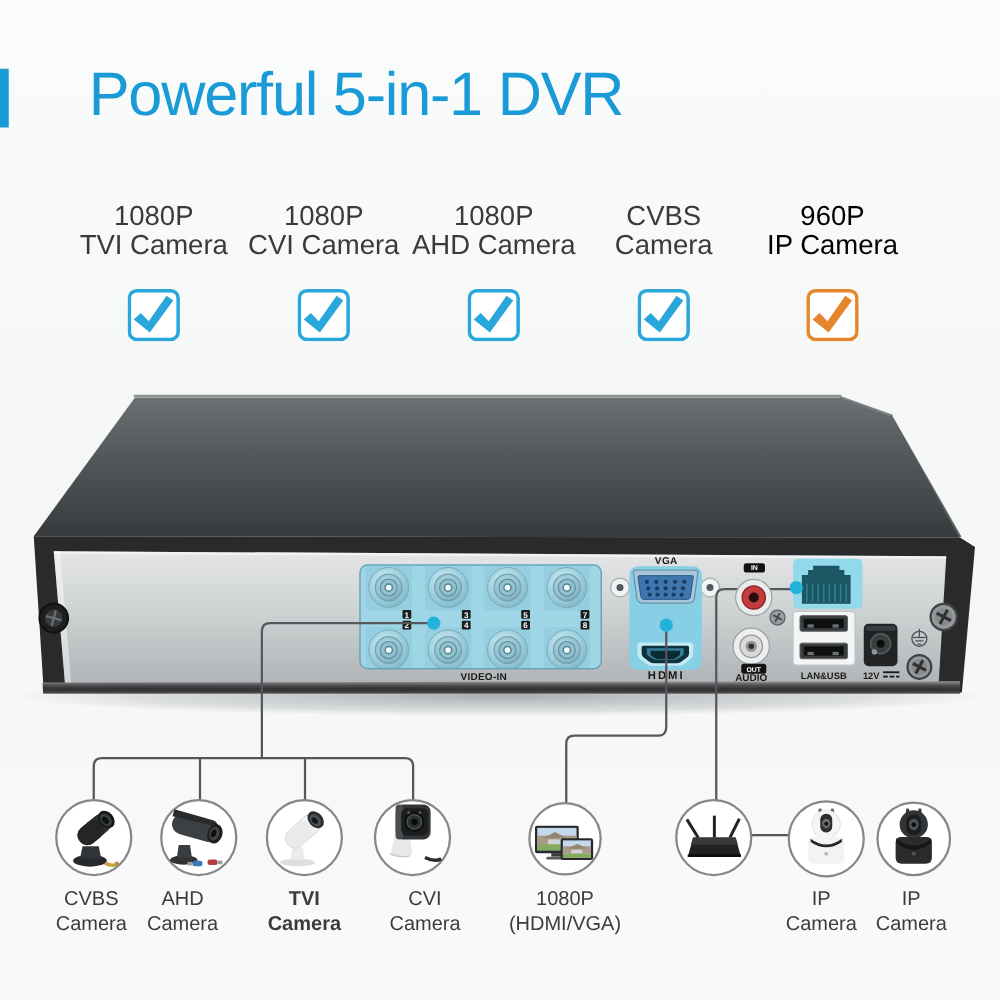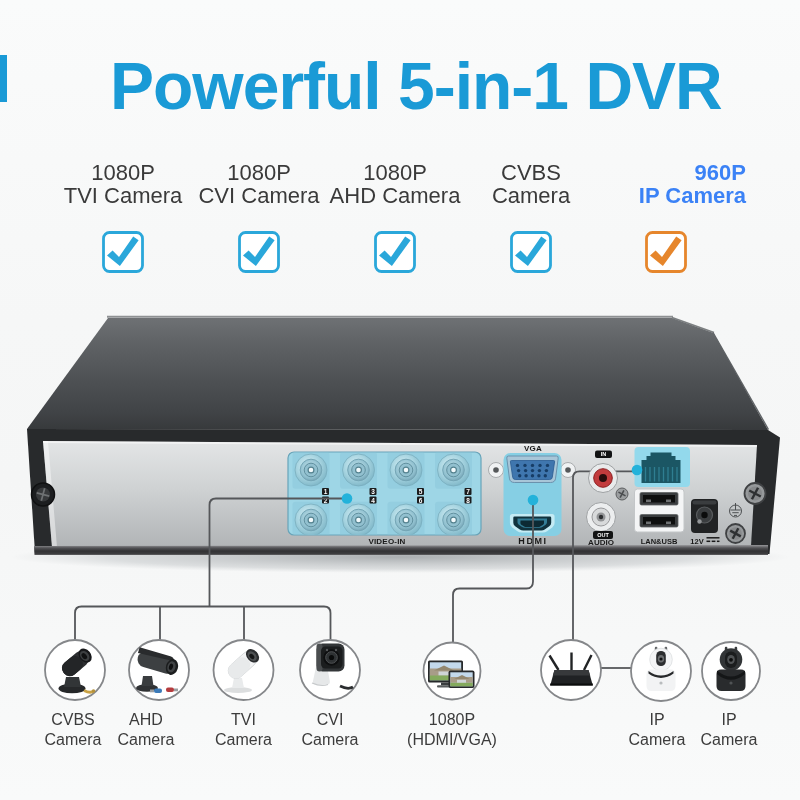--- a/index.html
+++ b/index.html
@@ -1,22 +1,22 @@
 <!DOCTYPE html>
 <html><head>
 <meta charset="utf-8">
 <style>
   html,body{margin:0;padding:0;}
   body{width:800px;height:800px;overflow:hidden;font-family:"Liberation Sans",sans-serif;
        background:linear-gradient(180deg,#fafbfb 0%,#f6f7f7 40%,#f5f6f6 60%,#f9fafa 100%);}
   .abs{position:absolute;}
-  #title{left:71px;top:48px;font-size:66px;font-weight:bold;color:#1a9ad6;letter-spacing:-1px;margin-left:39px;}
+  #title{left:71px;top:48px;font-size:49px;font-weight:normal;color:#1a9ad6;letter-spacing:-1px;}
   #bar{left:0;top:55px;width:7px;height:47px;background:#1a9ad6;}
   .coltxt{top:161px;width:160px;text-align:center;font-size:22px;line-height:23px;color:#3a3a3a;}
-  .coltxt.or{color:#3b82f6;font-weight:bold;text-align:right;}
+  .coltxt.or{color:#000000;font-weight:normal;}
   .blab{width:120px;text-align:center;font-size:16px;line-height:20.5px;color:#3c3c3c;top:709.5px;}
 </style>
 </head>
 <body>
 <div id="bar" class="abs"></div>
 <div id="title" class="abs">Powerful 5-in-1 DVR</div>
 
 <div class="abs coltxt" style="left:43px;">1080P<br>TVI Camera</div>
 <div class="abs coltxt" style="left:179px;">1080P<br>CVI Camera</div>
 <div class="abs coltxt" style="left:315px;">1080P<br>AHD Camera</div>
@@ -382,17 +382,17 @@
   <ellipse cx="731" cy="659.5" rx="3.8" ry="4.6" fill="#505355"></ellipse>
   <circle cx="731" cy="659.8" r="1.9" fill="#0b0c0c"></circle>
   <path d="M716.5,674 q0,-4.5 4.5,-4.5 h20 q4.5,0 4.5,4.5 v12 q0,5 -5,5 h-19 q-5,0 -5,-5 z" fill="#292b2d"></path>
   <path d="M717,670.5 q6.8,6 14,6 q7.2,0 14,-6 l0,3.5 q-6.5,5.8 -14,5.8 q-7.5,0 -14,-5.8 z" fill="#141617"></path>
   <circle cx="731" cy="683" r="1.6" fill="#505355"></circle>
 </g>
 </svg>
 
 <div class="abs blab" style="left:13px;">CVBS<br>Camera</div>
 <div class="abs blab" style="left:86px;">AHD<br>Camera</div>
-<div class="abs blab" style="left:183.5px;">TVI<br>Camera</div>
-<div class="abs blab" style="left:270px;">CVI<br>Camera</div>
+<div class="abs blab" style="left:183.5px;font-weight:bold;">TVI<br>Camera</div>
+<div class="abs blab" style="left:280px;">CVI<br>Camera</div>
 <div class="abs blab" style="left:392px;">1080P<br>(HDMI/VGA)</div>
 <div class="abs blab" style="left:597px;">IP<br>Camera</div>
 <div class="abs blab" style="left:669px;">IP<br>Camera</div>
 
 </body></html>

